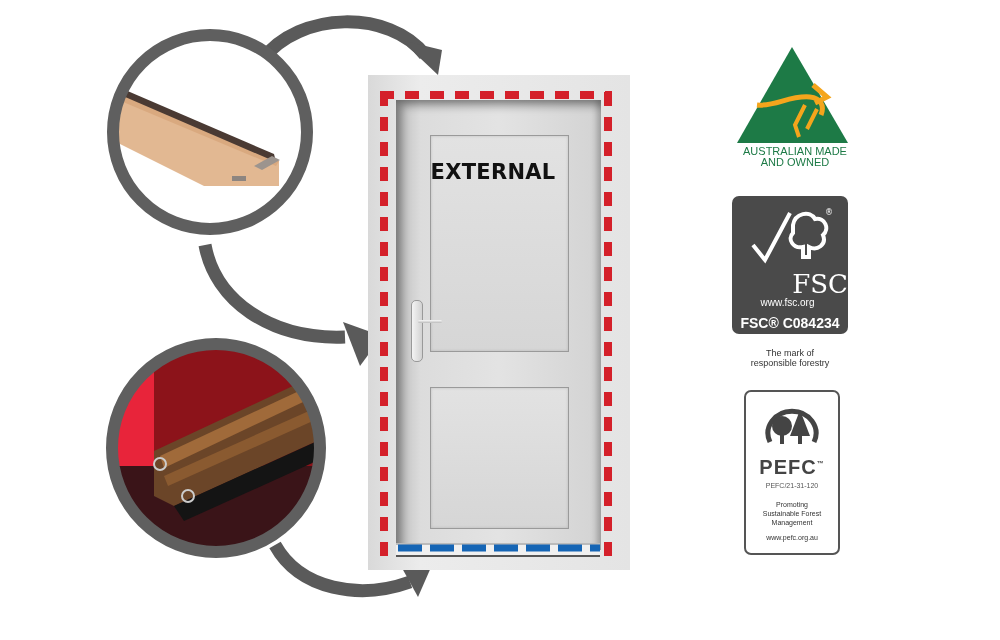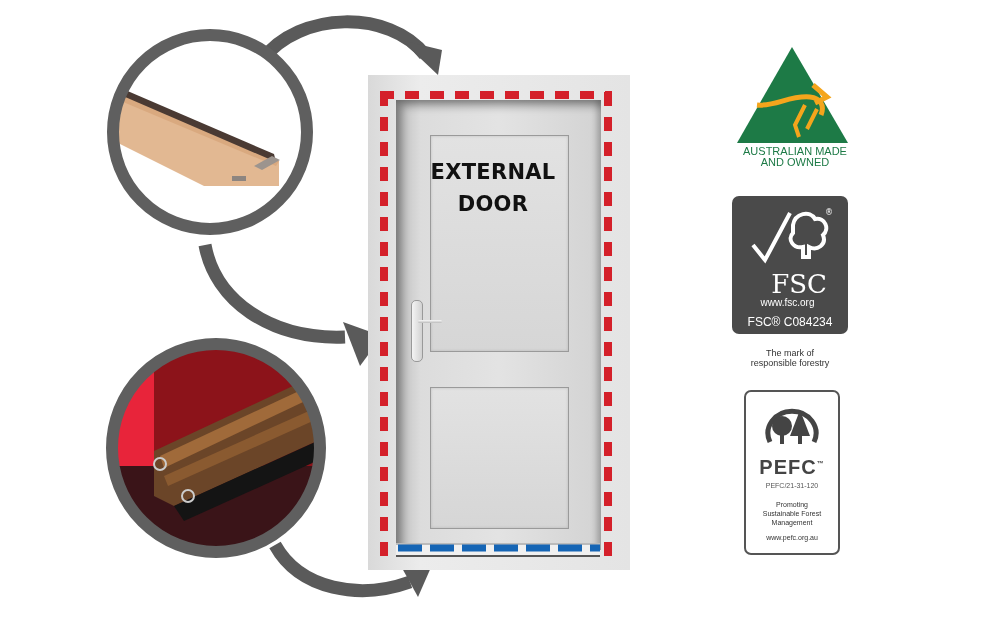--- a/index.html
+++ b/index.html
@@ -14,23 +14,23 @@
   .panel-top { left:430px; top:135px; width:137px; height:215px; }
   .panel-bottom { left:430px; top:387px; width:137px; height:140px; }
   .door-label { left:430px; top:156px; width:126px; text-align:center; font-weight:bold; font-size:21px; line-height:32px; color:#111; font-family:"DejaVu Sans", sans-serif; letter-spacing:0.3px; }
   .handle-plate { left:411px; top:300px; width:10px; height:60px; border:1px solid #999; border-radius:5px; background:linear-gradient(90deg,#f4f4f4,#d2d2d2); }
   .handle-lever { left:418px; top:320px; width:24px; height:3px; background:linear-gradient(180deg,#fafafa,#bbb); border-radius:2px; }
   .threshold { left:396px; top:543px; width:204px; height:10px; background:#f0f0f0; border-top:2px solid #bbb; border-bottom:2px solid #555; }
 
   .logo-text { text-align:center; }
   .am-text { left:720px; top:146px; width:150px; font-weight:normal; font-size:11px; line-height:11px; color:#1d7a46; }
   .fsc-box { left:732px; top:196px; width:116px; height:138px; background:#4a4a4a; border-radius:7px; }
-  .fsc-big { left:732px; top:271px; width:116px; text-align:center; color:#fff; font-family:"DejaVu Serif", serif; font-size:26px; line-height:26px;margin-left:9px; }
+  .fsc-big { left:732px; top:271px; width:116px; text-align:right; color:#fff; font-family:"DejaVu Serif", serif; font-size:26px; line-height:26px; }
   .fsc-url { left:732px; top:297px; width:111px; text-align:center; color:#fff; font-size:10px; }
-  .fsc-code { left:732px; top:315px; width:116px; text-align:center; color:#fff; font-size:12px; }
+  .fsc-code { left:732px; top:315px; width:116px; text-align:center; color:#fff; font-size:14px;font-weight:bold; }
   .fsc-caption { left:720px; top:348px; width:140px; text-align:center; color:#333; font-size:9px; line-height:10px; }
   .pefc-box { left:744px; top:390px; width:96px; height:165px; border:2px solid #555; border-radius:7px; background:#fff; box-sizing:border-box; }
   .pefc-big { left:744px; top:456px; width:96px; text-align:center; font-weight:bold; font-size:20px; color:#444; letter-spacing:1px; }
   .pefc-code { left:744px; top:482px; width:96px; text-align:center; font-size:7px; color:#555; }
   .pefc-promo { left:744px; top:500px; width:96px; text-align:center; font-size:7px; line-height:9px; color:#333; }
   .pefc-url { left:744px; top:534px; width:96px; text-align:center; font-size:7px; color:#333; }
 </style>
 </head>
 <body>
 
@@ -45,21 +45,20 @@
   <path d="M275 545 C 300 590, 360 600, 410 582" fill="none" stroke="#5a5a5a" stroke-width="13"></path>
   <polygon points="402,568 432,565 418,597" fill="#5a5a5a"></polygon>
 </svg>
 
 <div class="abs frame"></div>
 <div class="abs door"></div>
 <div class="abs panel panel-top"></div>
 <div class="abs panel panel-bottom"></div>
 <div class="abs door-label">
   <div>EXTERNAL</div>
-  <div>DOOR</div>
 </div>
 <div class="abs handle-plate"></div>
 <div class="abs handle-lever"></div>
 <div class="abs threshold"></div>
 
 <svg class="abs" style="left:0;top:0;" width="1000" height="640">
   <g stroke="#d4202a" stroke-width="8" fill="none" stroke-dasharray="14 11">
     <line x1="380" y1="95" x2="612" y2="95"></line>
     <line x1="384" y1="92" x2="384" y2="565"></line>
     <line x1="608" y1="92" x2="608" y2="565"></line>

